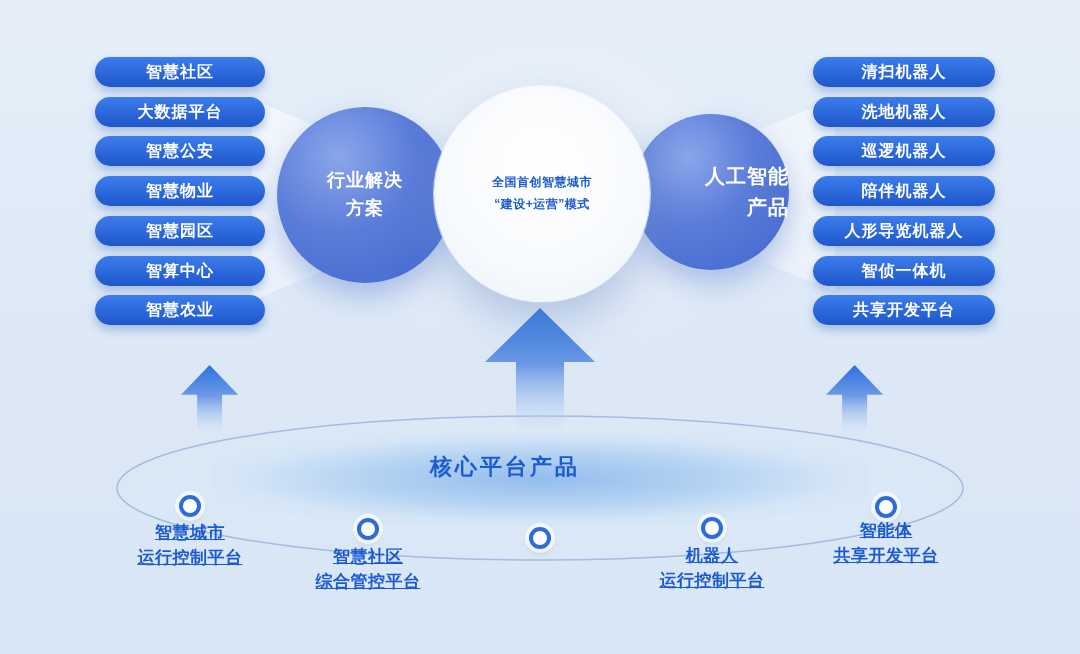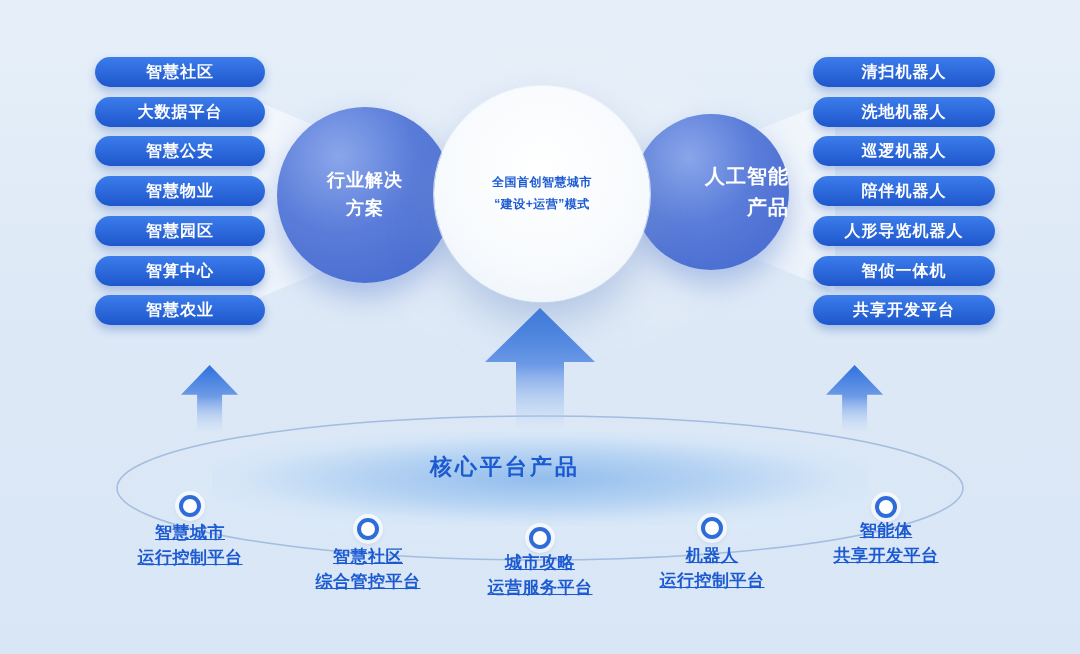--- a/index.html
+++ b/index.html
@@ -138,24 +138,20 @@
   <div class="dot" style="left:875px;top:496px"></div>
 
   <div class="p-label" style="left:102px;top:521px">
     <span>智慧城市</span>
     <span>运行控制平台</span>
   </div>
   <div class="p-label" style="left:280px;top:545px">
     <span>智慧社区</span>
     <span>综合管控平台</span>
   </div>
-  <div class="p-label" style="left:452px;top:551px">
-    <span>城市攻略</span>
-    <span>运营服务平台</span>
-  </div>
   <div class="p-label" style="left:624px;top:544px">
     <span>机器人</span>
     <span>运行控制平台</span>
   </div>
   <div class="p-label" style="left:798px;top:519px">
     <span>智能体</span>
     <span>共享开发平台</span>
   </div>
 
 </div>

